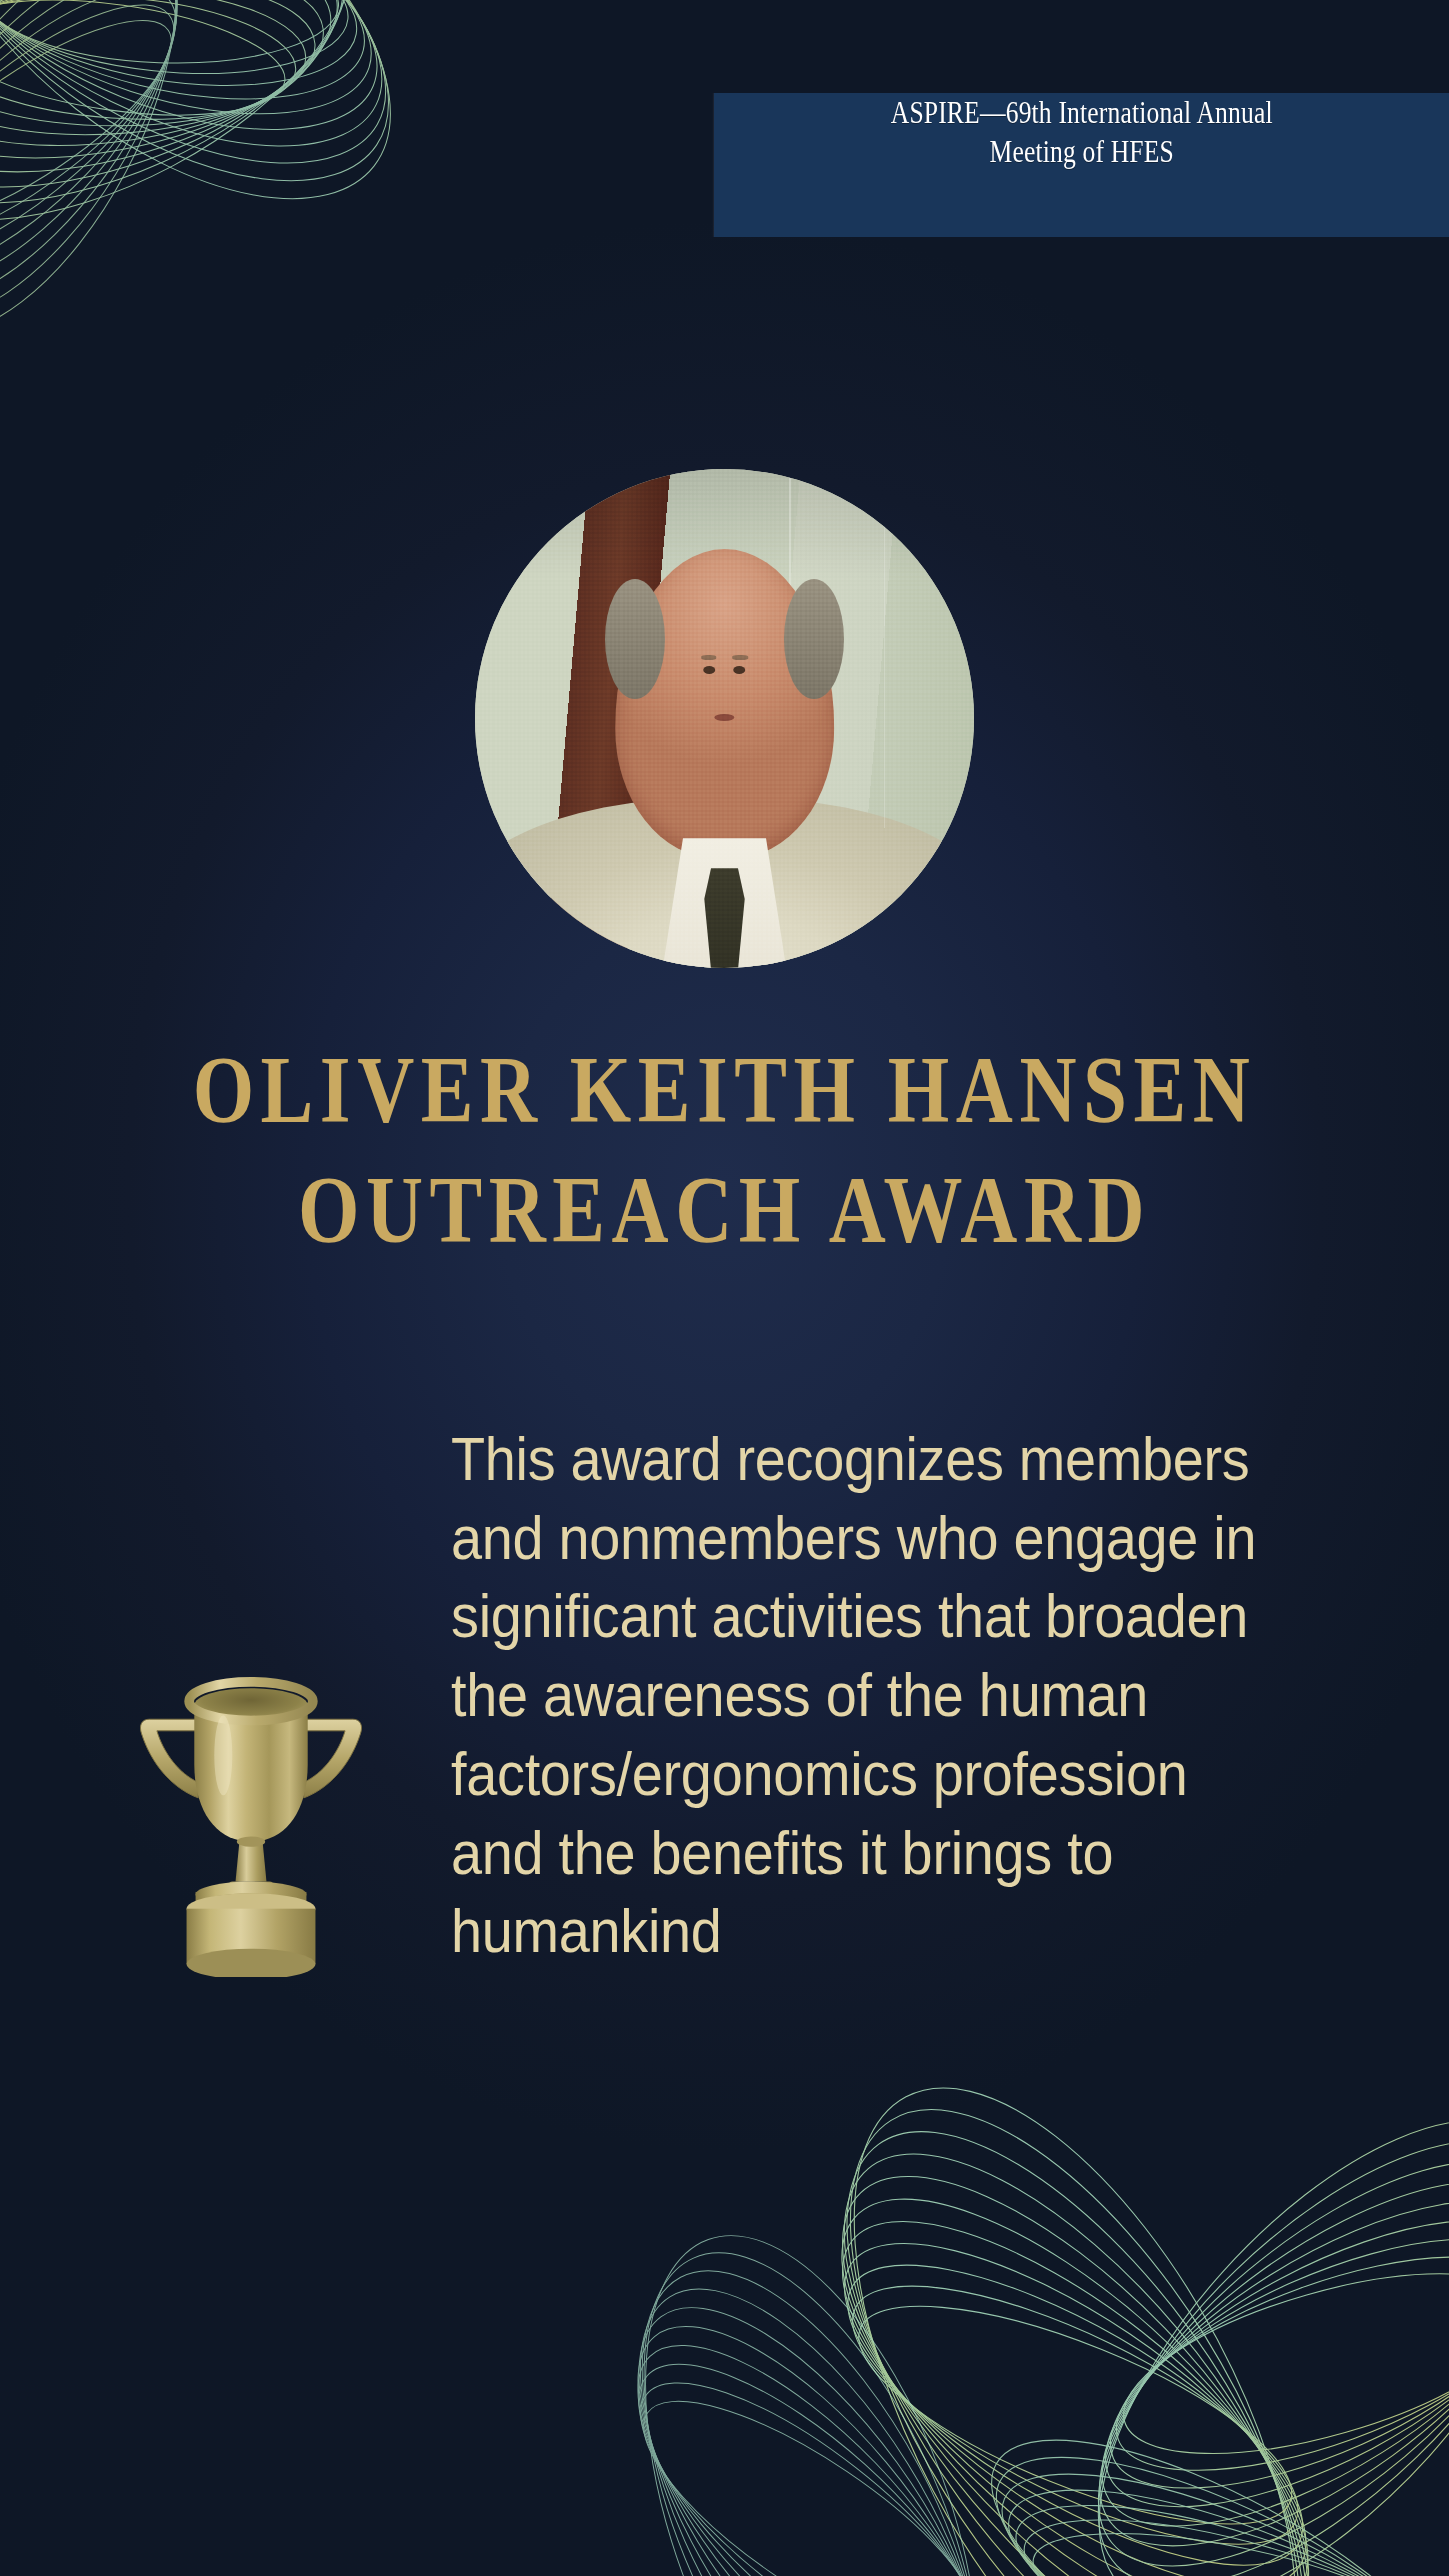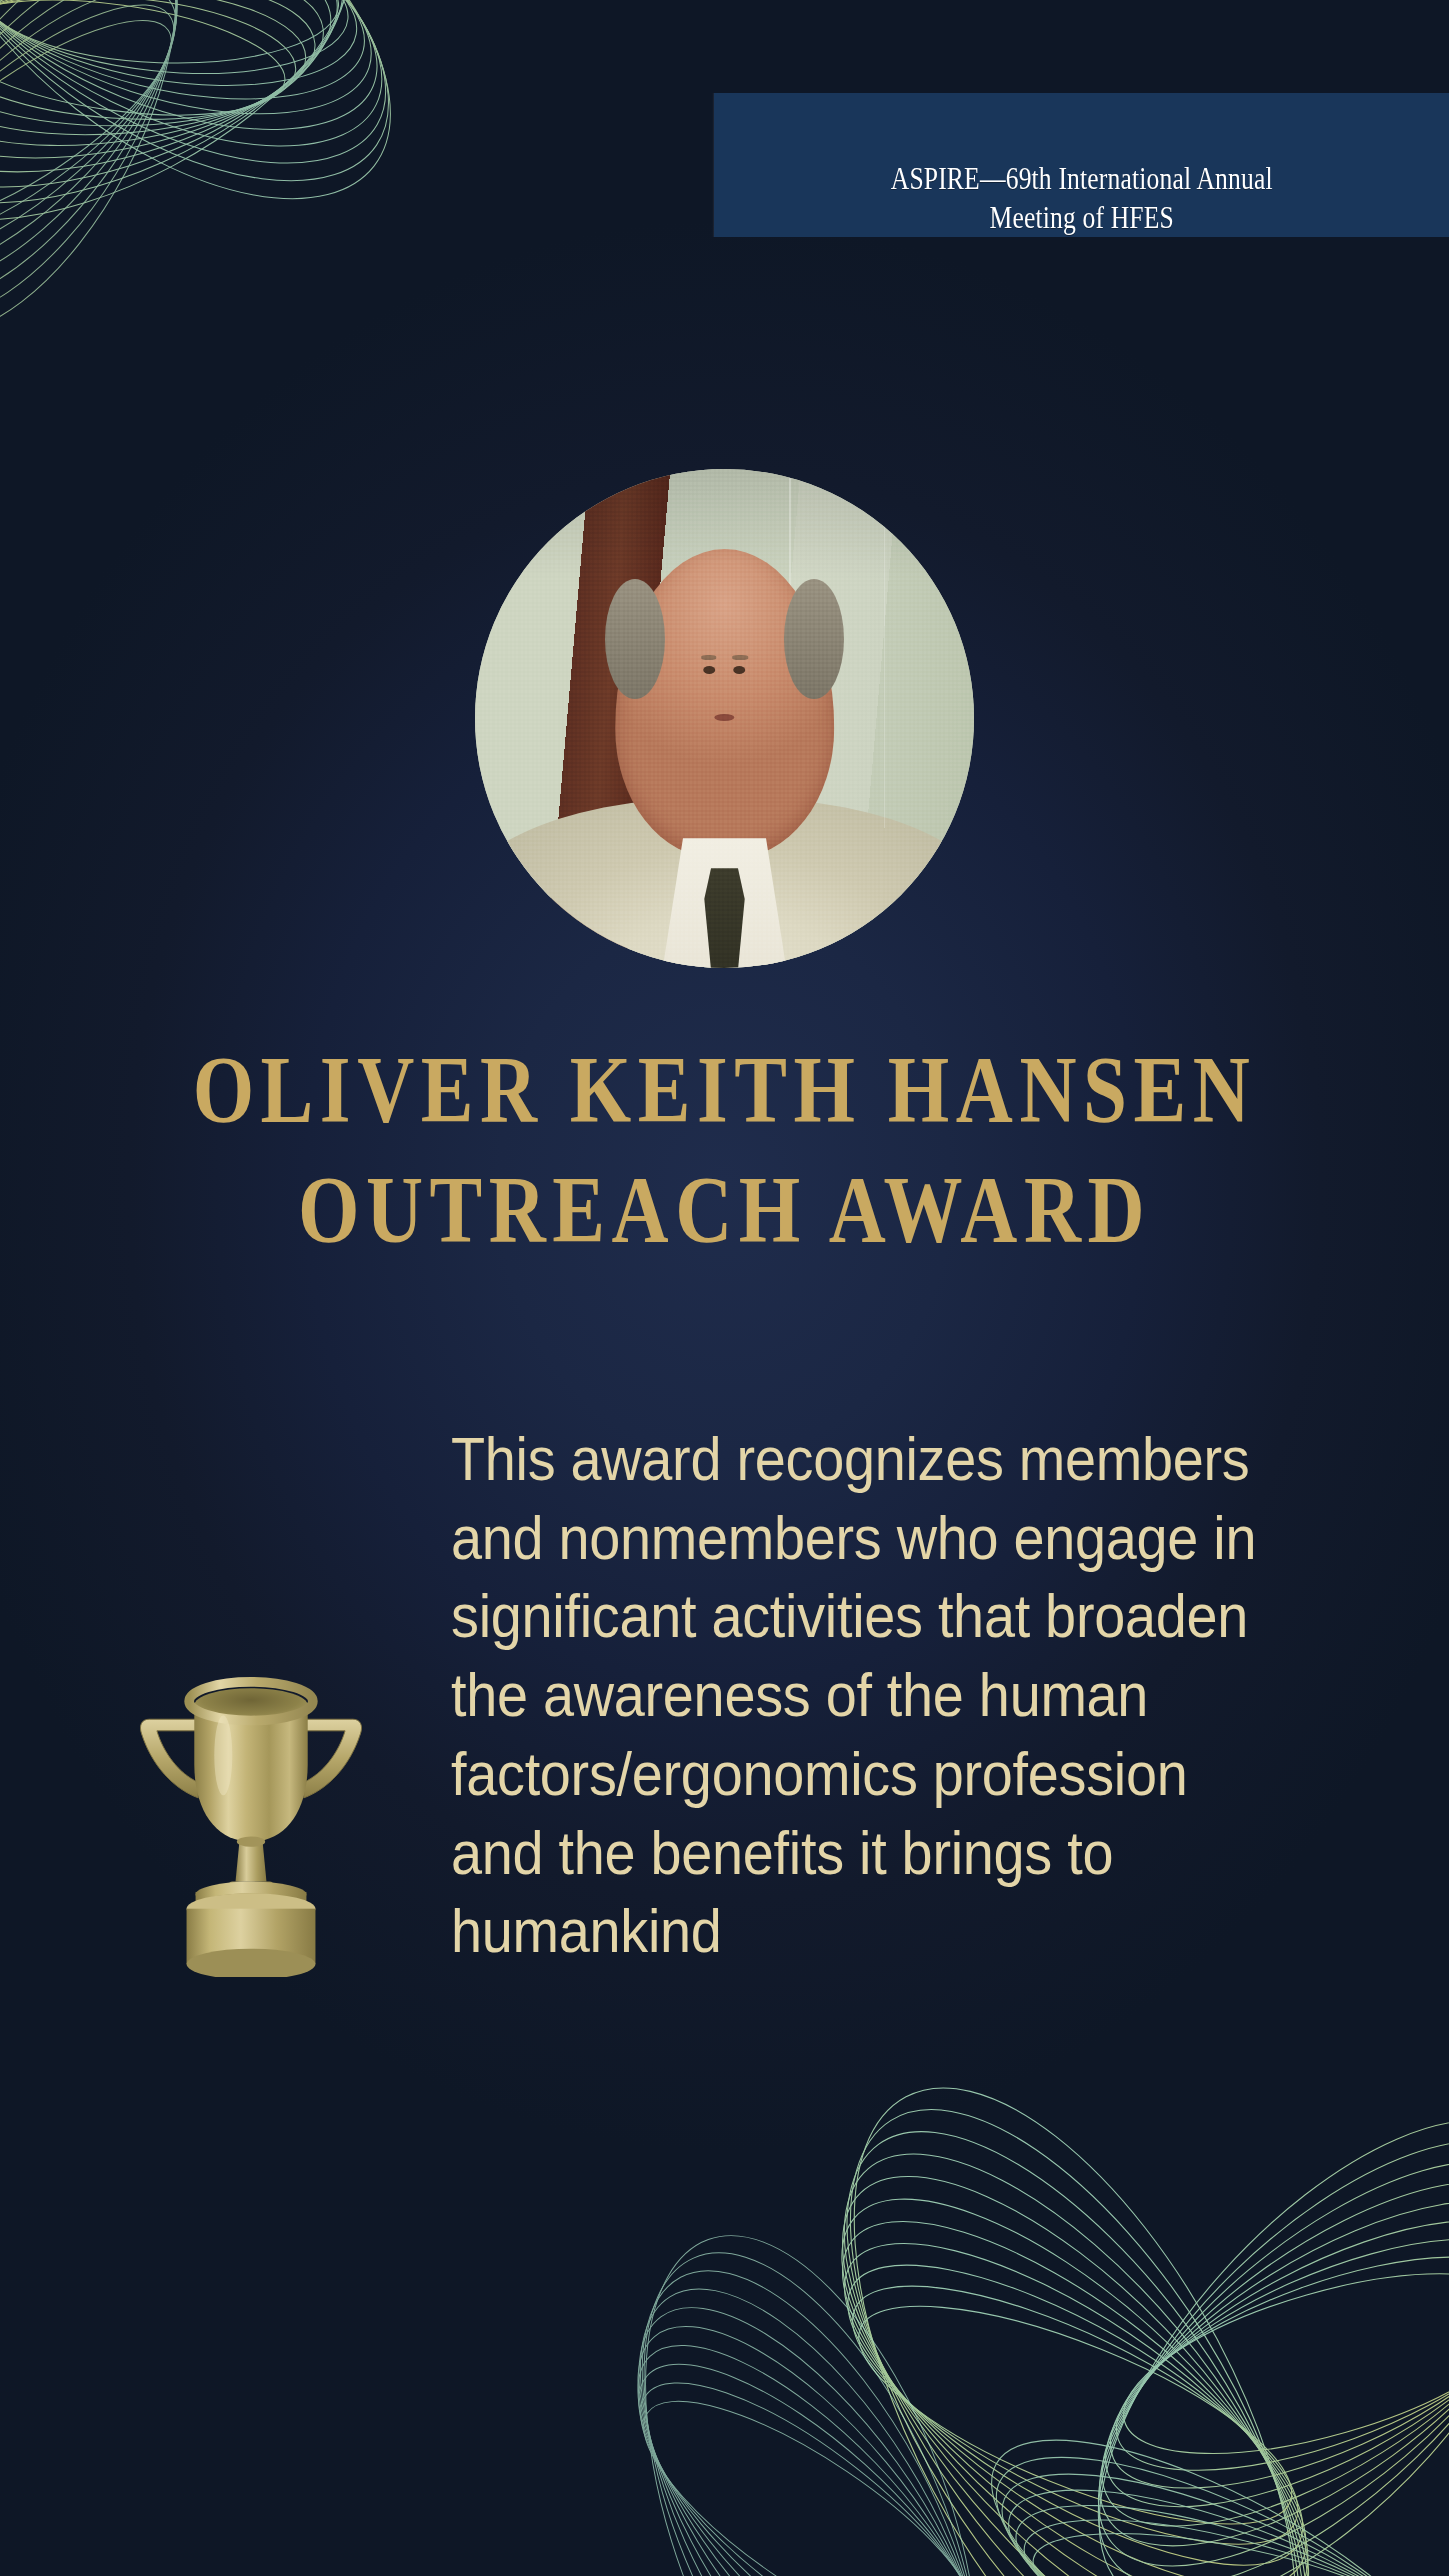--- a/index.html
+++ b/index.html
@@ -33,21 +33,21 @@
 
   
   #header-banner {
     position:absolute;
     left:714px;
     top:93px;
     width:735px;
     height:144px;
     background:#19365a;
     display:flex;
-    align-items:flex-end;
+    align-items:flex-start;
     justify-content:center;
     box-shadow:-1.3px 0 0 0 rgba(255,255,255,0.05);
   }
   #header-title {
     color:#ffffff;
     font-family:"Liberation Serif", serif;
     font-size:32px;
     line-height:1.22;
     text-align:center;
     letter-spacing:0.2px;

